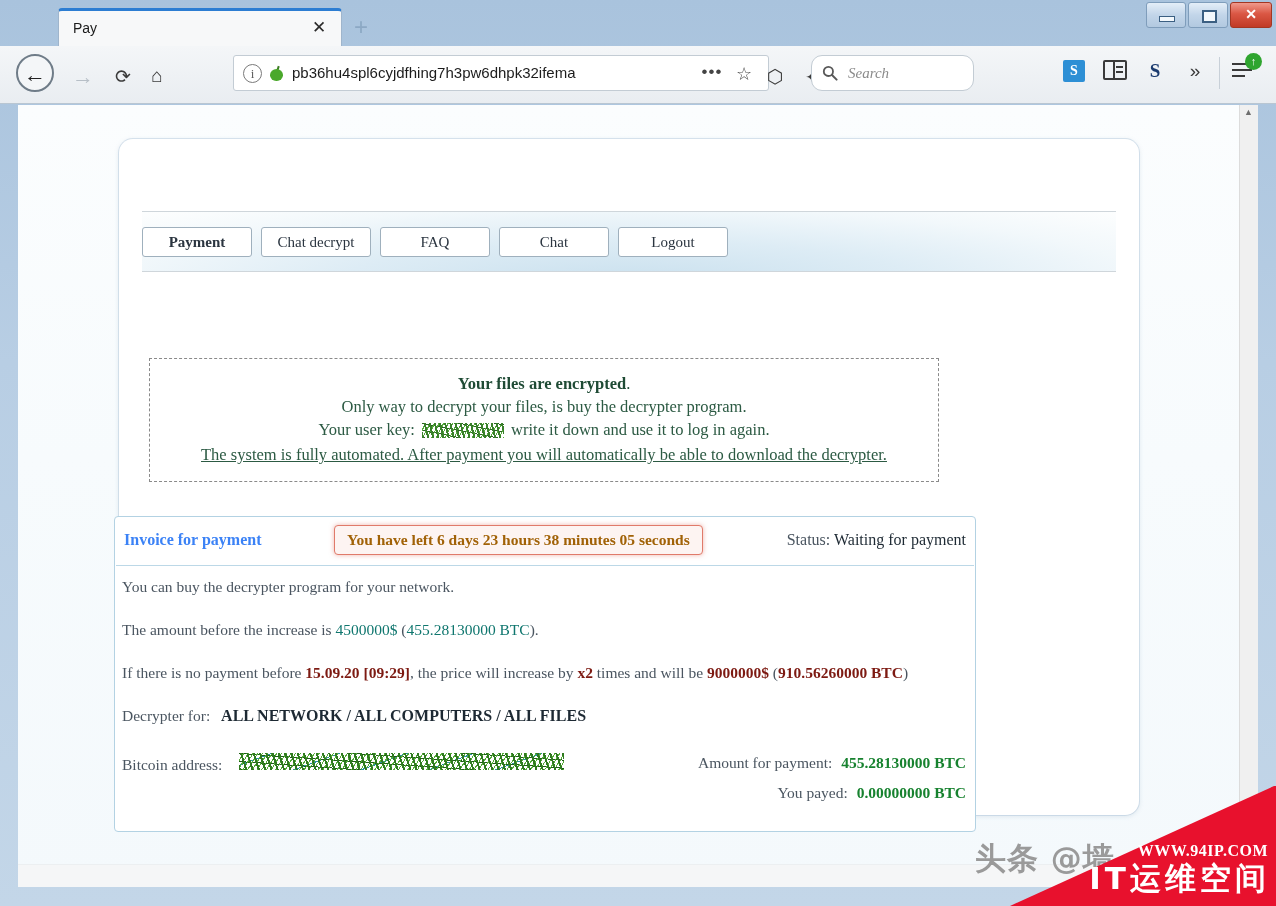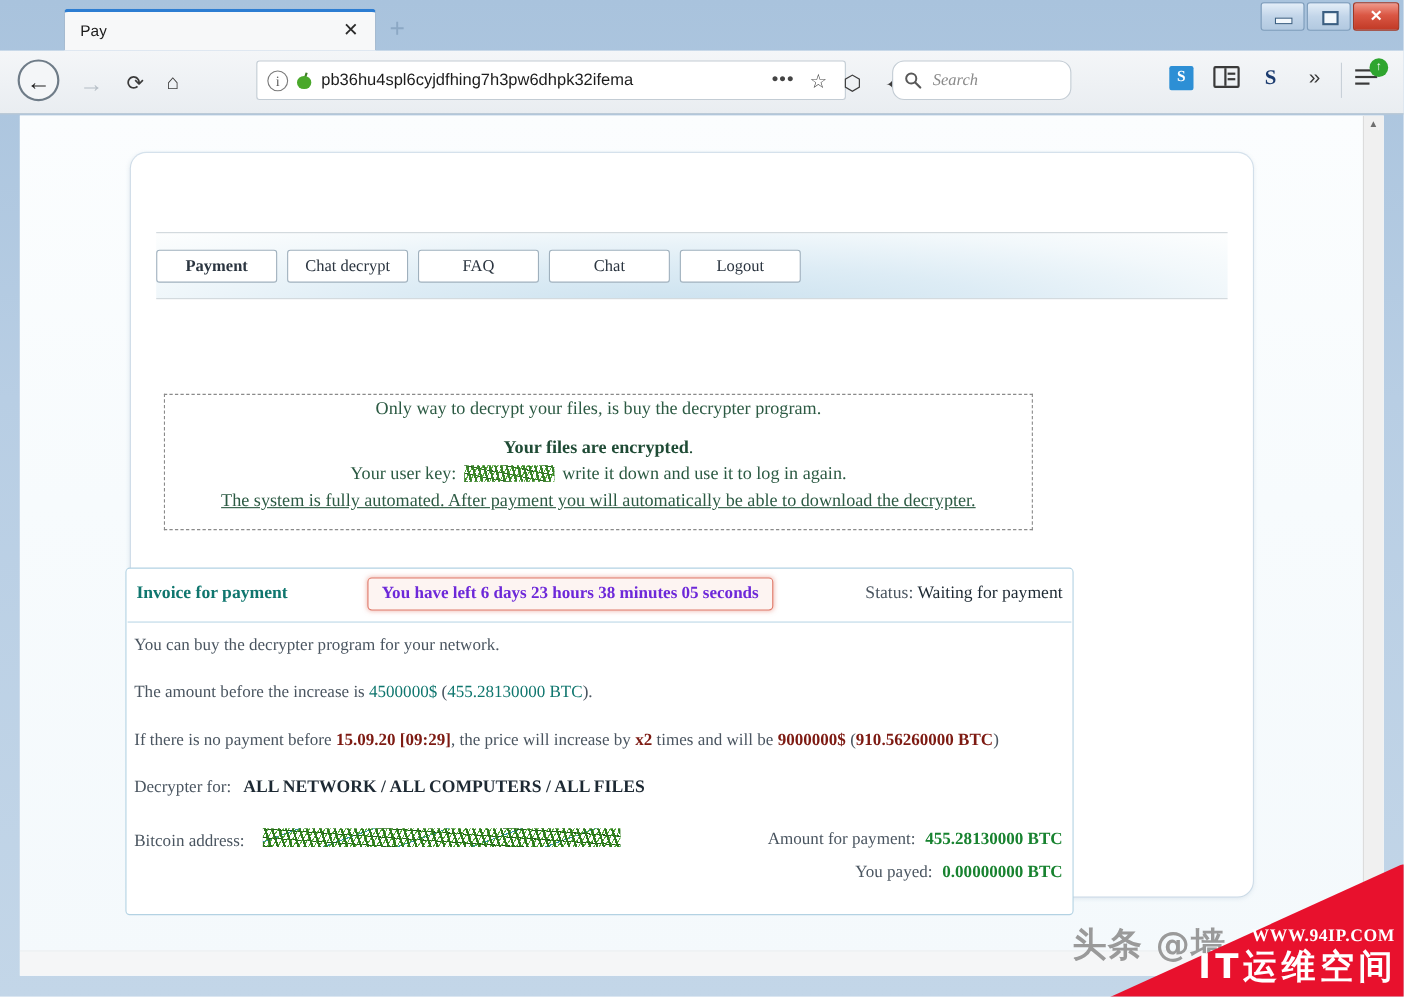--- a/index.html
+++ b/index.html
@@ -270,29 +270,29 @@
   
   #invoice {
     position:absolute; left:96px; top:411px; width:862px; height:316px;
     border:1px solid #b3d2e3; border-radius:4px; background:#fff;
     box-sizing:border-box;
     font-family:"Liberation Serif", serif;
   }
   #invoice-head { position:absolute; left:0; top:0; width:860px; height:48px; }
   #inv-title {
     position:absolute; left:9px; top:14px;
-    font-size:16px; font-weight:bold; color:#0f766e;
+    font-size:16px; font-weight:bold; color:#3b82f6;
   }
   #countdown {
     position:absolute; left:219px; top:8px; height:30px; line-height:27px;
     padding:0 12px; box-sizing:border-box;
     border:1px solid #e07a6a; border-radius:4px;
     background:#fdf4f2;
     box-shadow:0 0 5px rgba(224,122,106,0.55);
-    font-size:15.5px; font-weight:bold; color:#6d28d9; white-space:nowrap;
+    font-size:15.5px; font-weight:bold; color:#a16207; white-space:nowrap;
   }
   #status-wrap {
     position:absolute; right:9px; top:14px; font-size:16px; color:#4a5560;
     white-space:nowrap;
   }
   #status-value { color:#1d2933; }
   #inv-divider {
     position:absolute; left:1px; top:48px; width:858px; height:1px;
     background:#bcd8e7;
   }
@@ -435,24 +435,24 @@
             <div class="nav-tab active">Payment</div>
             <div class="nav-tab">Chat decrypt</div>
             <div class="nav-tab">FAQ</div>
             <div class="nav-tab">Chat</div>
             <div class="nav-tab">Logout</div>
           </div>
         </div>
       </div>
 
       <div id="notice">
-        <div class="notice-line">Only way to decrypt your files, is buy the decrypter program.</div>
         <div class="notice-line" id="notice-l1">
           <b>Your files are encrypted</b><span class="dot">.</span>
         </div>
+        <div class="notice-line">Only way to decrypt your files, is buy the decrypter program.</div>
         <div class="notice-line" id="notice-l3">
           <span>Your user key:</span>
           <span class="redact" id="userkey-redact"></span>
           <span>write it down and use it to log in again.</span>
         </div>
         <div class="notice-line" id="notice-l4">The system is fully automated. After payment you will automatically be able to download the decrypter.</div>
       </div>
 
       <div id="invoice">
         <div id="invoice-head">

